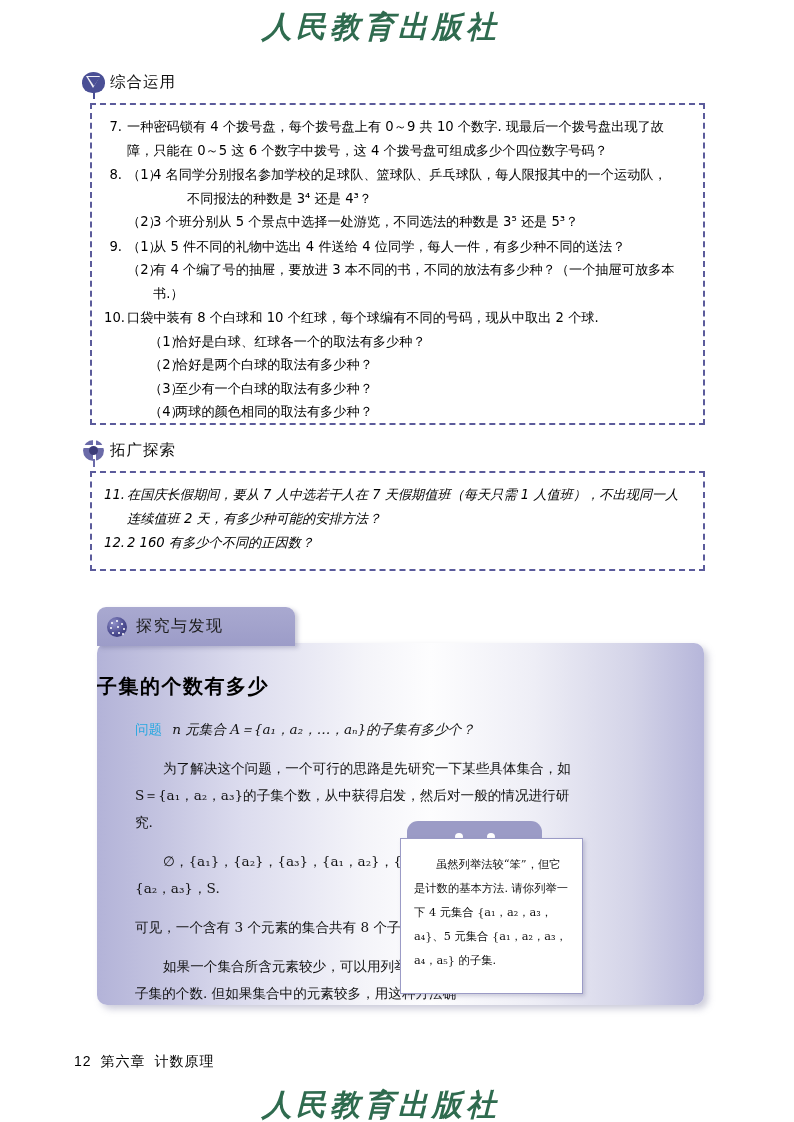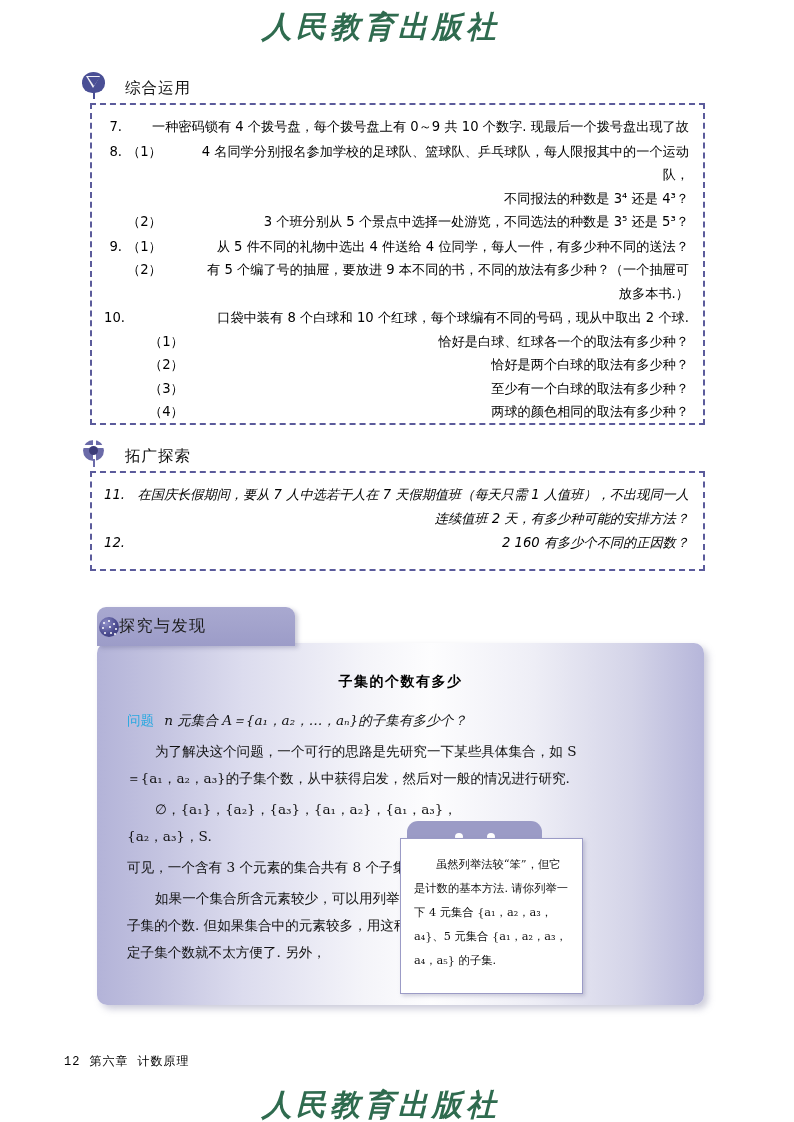--- a/index.html
+++ b/index.html
@@ -28,22 +28,22 @@
     user-select: none;
     padding-left: 30px;
   }
   #pub-logo-top { top: 7px; font-size: 30px; }
   #pub-logo-bottom { top: 1085px; font-size: 30px; }
 
   
   .section-head {
     position: absolute;
     display: flex;
-    align-items: flex-end;
-    gap: 20px;
+    align-items: flex-start;
+    gap: 5px;
   }
   .section-head .sec-title {
     font-size: 15.5px;
     font-weight: normal;
     color: #111;
     letter-spacing: 1px;
   }
 
   
   .icon-badge-shield {
@@ -140,47 +140,48 @@
     margin-bottom: 1px;
     font-family: "DejaVu Sans", "Liberation Sans", sans-serif;
   }
   .ex-num {
     flex: 0 0 auto;
     width: 23px;
     text-align: right;
     padding-right: 5px;
     white-space: nowrap;
   }
-  .ex-body { flex: 1 1 auto; text-align: right; }
+  .ex-body { flex: 1 1 auto; }
   .ex-sub {
     display: flex;
     align-items: flex-start;
     font-size: 13.2px;
     line-height: 23.5px;
   }
   .ex-sub .sub-label { flex: 0 0 auto; width: 26px; }
-  .ex-sub .sub-text  { flex: 1 1 auto; margin-left: 44px; }
+  .ex-sub .sub-text  { flex: 1 1 auto; }
   .indent-1 { padding-left: 22px; }
   .indent-2 { padding-left: 34px; }
 
   
   #explore-panel {
     position: absolute;
     left: 97px; top: 607px;
     width: 607px; height: 400px;
   }
   #explore-tab {
     position: absolute;
     left: 0; top: 0;
     width: 198px; height: 39px;
     background: linear-gradient(180deg, #a9a9d0 0%, #9c9cc8 100%);
     border-radius: 9px 9px 0 0;
     display: flex;
     align-items: center;
-    padding-left: 2px;
+    gap: 9px;
+    padding-left: 10px;
     box-shadow: 3px 2px 4px rgba(90,90,130,.30);
     z-index: 3;
   }
   #explore-tab .tab-title {
     font-size: 16px;
     color: #1b1b1b;
     letter-spacing: 1.5px;
   }
   #explore-body {
     position: absolute;
@@ -189,39 +190,39 @@
     border-radius: 10px;
     background: linear-gradient(90deg,
         #b3b3d8 0%, #c3c3e0 10%, #dcdcee 24%,
         #f4f4f9 44%, #fdfdfe 55%, #eeeef6 72%,
         #d4d4e8 88%, #b6b6da 100%);
     box-shadow: 4px 4px 7px rgba(110,110,150,.35);
     z-index: 2;
     overflow: hidden;
   }
   #explore-title {
-    text-align: center;
-    font-size: 14px;
+    text-align: left;
+    font-size: 20px;
     font-weight: bold;
     color: #000;
     margin-top: 30px;
     letter-spacing: 1.5px;
     font-family: "DejaVu Sans", "Liberation Sans", sans-serif;
   }
   .hw {
     font-family: "DejaVu Serif", "Liberation Serif", serif;
     font-size: 13.6px;
     line-height: 27px;
     color: #111;
   }
   #explore-paras {
     margin: 16px 20px 0 26px;
     width: 470px;
   }
-  .hw p { margin: 4px; }
+  .hw p { margin: 12px; }
   .para-indent { text-indent: 28px; }
   .q-label {
     color: #2aa8e0;
     font-weight: normal;
     margin-right: 10px;
   }
   .math-i {
     font-family: "DejaVu Serif", "Liberation Serif", serif;
     font-style: italic;
   }
@@ -261,25 +262,25 @@
   }
   #note-sheet .hw {
     font-size: 11.3px;
     line-height: 24px;
     text-indent: 22px;
   }
 
   
   #page-footer {
     position: absolute;
-    left: 64px; top: 1053px;
-    font-size: 12px;
+    left: 74px; top: 1053px;
+    font-size: 14px;
     color: #000;
     letter-spacing: 1px;
-    font-family: Liberation Mono, monospace;
+    font-family: Liberation Sans, sans-serif;
   }
   #page-footer .pg-num { margin-right: 9px; }
   #page-footer .chap   { margin-right: 9px; }
 </style>
 </head>
 <body>
 
 <div id="pub-logo-top" class="pub-logo">人民教育出版社</div>
 
 <div class="section-head" style="left:82px; top:72px;">
@@ -291,20 +292,21 @@
   </span>
   <span class="sec-title">综合运用</span>
 </div>
 
 <div class="dashed-box" id="box-comprehensive" style="left:90px; top:103px; width:615px; height:322px;">
 
   <div class="ex-item">
     <span class="ex-num">7.</span>
     <span class="ex-body">
       <div>一种密码锁有 4 个拨号盘，每个拨号盘上有 0～9 共 10 个数字. 现最后一个拨号盘出现了故</div>
+      <div>障，只能在 0～5 这 6 个数字中拨号，这 4 个拨号盘可组成多少个四位数字号码？</div>
     </span>
   </div>
 
   <div class="ex-item">
     <span class="ex-num">8.</span>
     <span class="ex-body">
       <div class="ex-sub">
         <span class="sub-label">（1）</span>
         <span class="sub-text">
           <div>4 名同学分别报名参加学校的足球队、篮球队、乒乓球队，每人限报其中的一个运动队，</div>
@@ -320,21 +322,21 @@
 
   <div class="ex-item">
     <span class="ex-num">9.</span>
     <span class="ex-body">
       <div class="ex-sub">
         <span class="sub-label">（1）</span>
         <span class="sub-text">从 5 件不同的礼物中选出 4 件送给 4 位同学，每人一件，有多少种不同的送法？</span>
       </div>
       <div class="ex-sub">
         <span class="sub-label">（2）</span>
-        <span class="sub-text">有 5 个编了号的抽屉，要放进 9 本不同的书，不同的放法有多少种？（一个抽屉可放多本书.）</span>
+        <span class="sub-text">有 4 个编了号的抽屉，要放进 3 本不同的书，不同的放法有多少种？（一个抽屉可放多本书.）</span>
       </div>
     </span>
   </div>
 
   <div class="ex-item">
     <span class="ex-num">10.</span>
     <span class="ex-body">
       <div>口袋中装有 8 个白球和 10 个红球，每个球编有不同的号码，现从中取出 2 个球.</div>
       <div class="ex-sub indent-1">
         <span class="sub-label">（1）</span>

